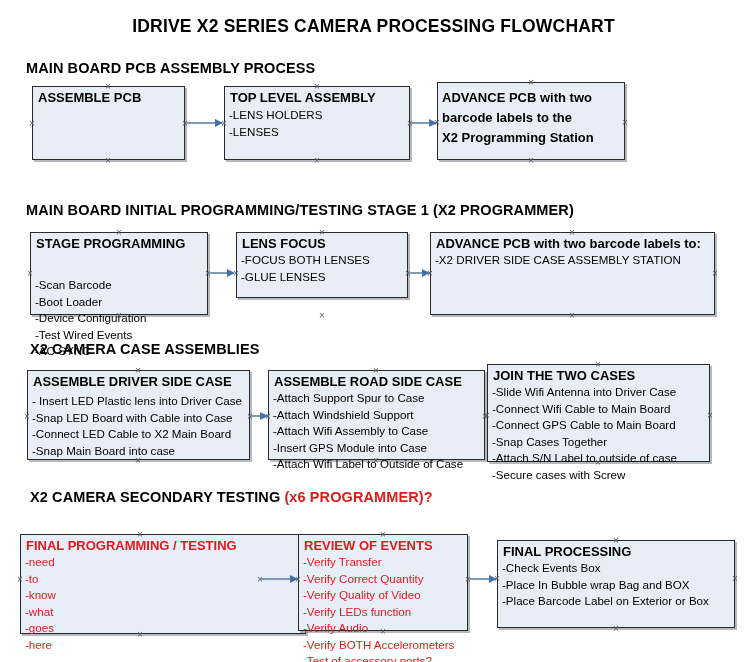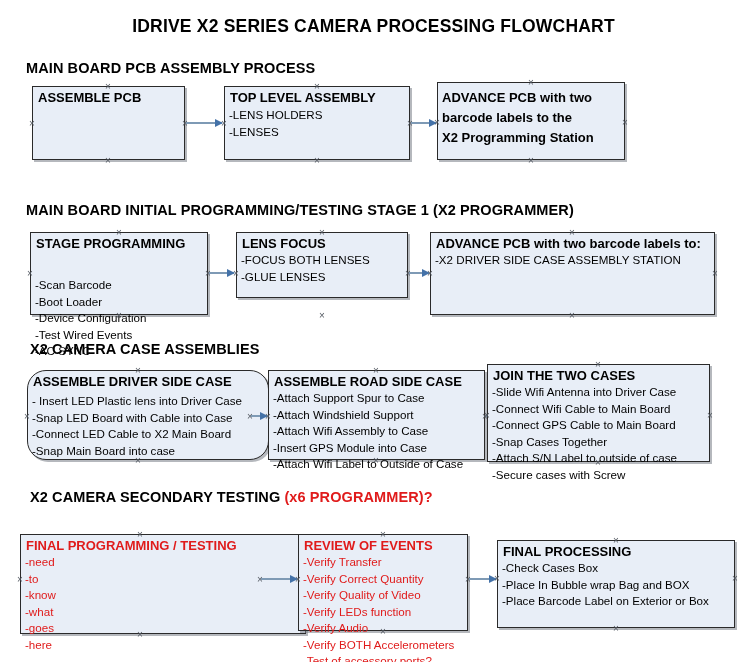--- a/index.html
+++ b/index.html
@@ -211,21 +211,21 @@
   </div>
   <div class="xh" style="left:572px; top:232px;"></div>
   <div class="xh" style="left:572px; top:315px;"></div>
   <div class="xh" style="left:430px; top:273px;"></div>
   <div class="xh" style="left:715px; top:273px;"></div>
 
   <div class="section-head" style="left:30px; top:341px;text-align:right;">
     <span>X2 CAMERA CASE ASSEMBLIES</span>
   </div>
 
-  <div class="fbox" style="left:27px; top:370px; width:242px; height:90px;border-radius:19px;">
+  <div class="fbox" style="left:27px; top:370px; width:223px; height:90px;">
     <div class="btitle">ASSEMBLE DRIVER SIDE CASE</div>
     <div class="blines" style="top:22px;">
       <div class="bline">- Insert LED Plastic lens into Driver Case</div>
       <div class="bline">-Snap LED Board with Cable into Case</div>
       <div class="bline">-Connect LED Cable to X2 Main Board</div>
       <div class="bline">-Snap Main Board into case</div>
     </div>
   </div>
   <div class="xh" style="left:138px; top:370px;"></div>
   <div class="xh" style="left:138px; top:460px;"></div>
@@ -312,21 +312,21 @@
   <div class="xh" style="left:298px; top:579px;"></div>
   <div class="xh" style="left:468px; top:579px;"></div>
 
   <div class="arrow" style="left:469px; top:578px; width:27px;">
     <div class="head"></div>
   </div>
 
   <div class="fbox" style="left:497px; top:540px; width:238px; height:88px;">
     <div class="btitle">FINAL PROCESSING</div>
     <div class="blines" style="top:19px;">
-      <div class="bline"> -Check Cases Box</div>
+      <div class="bline"> -Check Events Box</div>
       <div class="bline">-Place In Bubble wrap Bag and BOX</div>
       <div class="bline">-Place Barcode Label on Exterior or Box</div>
     </div>
   </div>
   <div class="xh" style="left:616px; top:540px;"></div>
   <div class="xh" style="left:616px; top:628px;"></div>
   <div class="xh" style="left:497px; top:578px;"></div>
   <div class="xh" style="left:735px; top:578px;"></div>
 
 </div>

